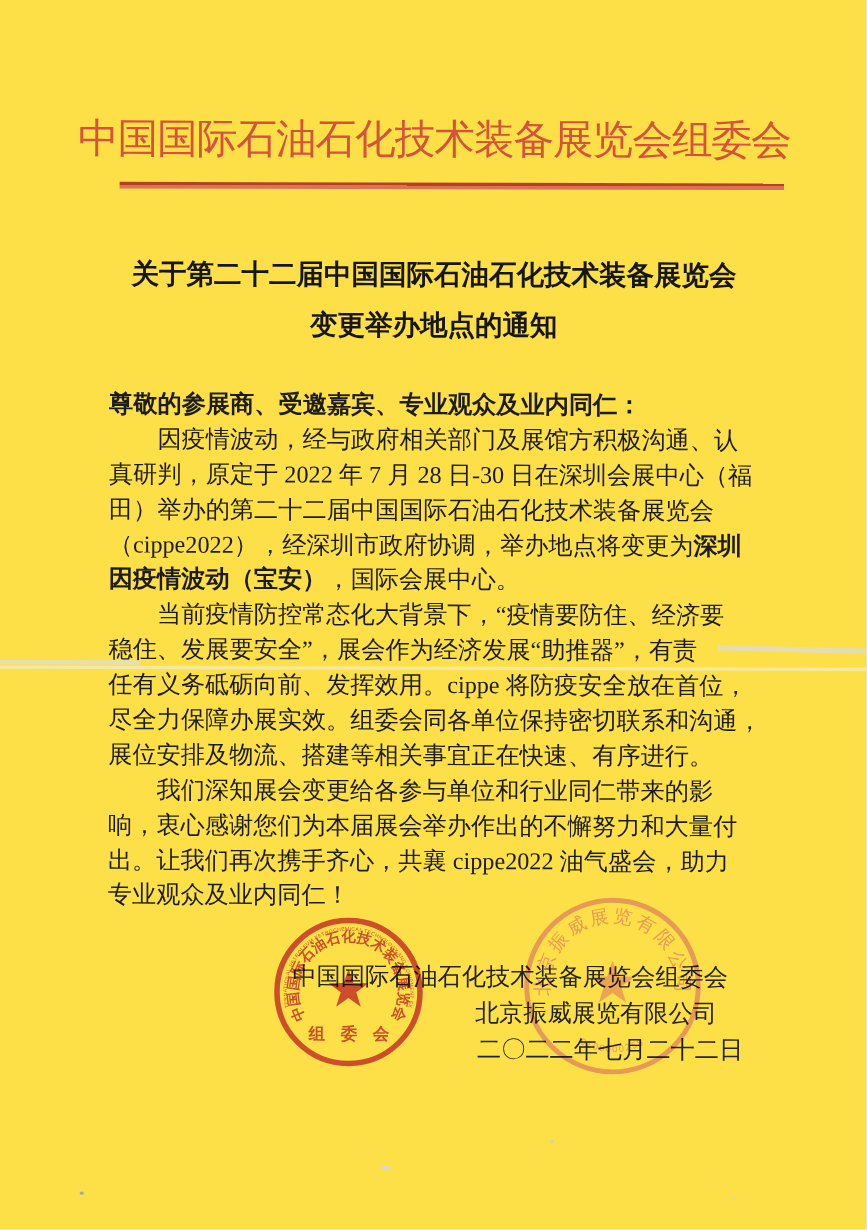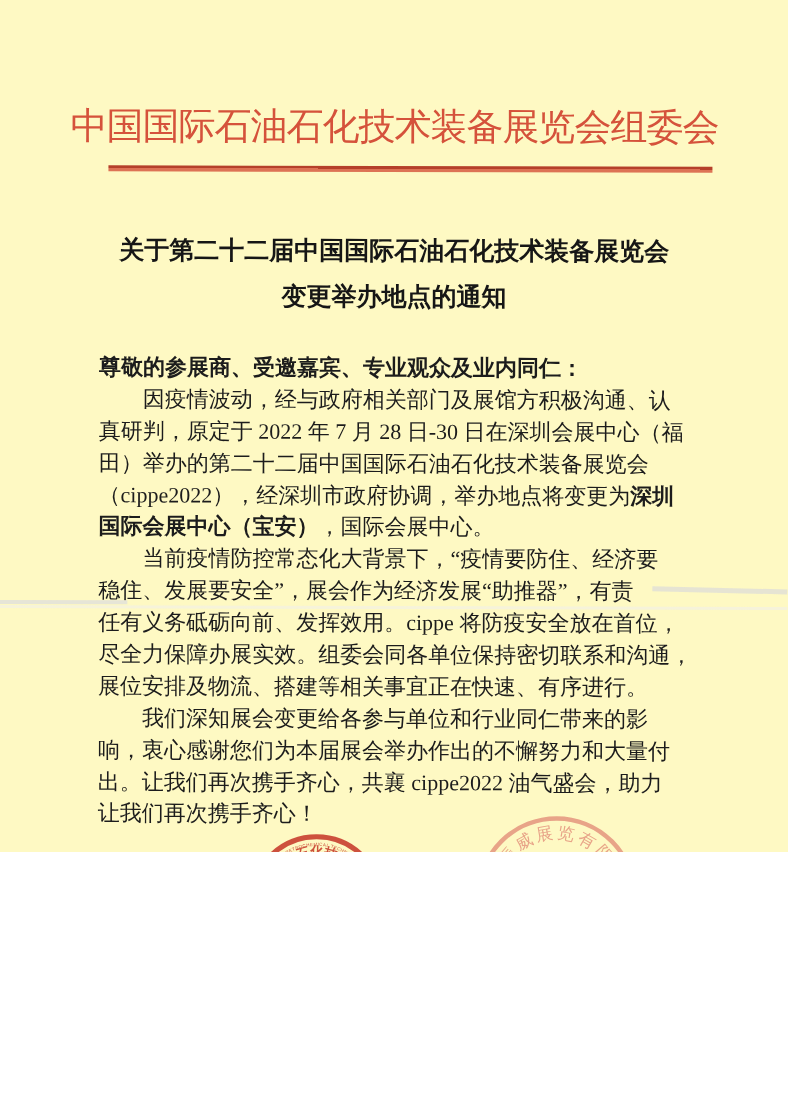--- a/index.html
+++ b/index.html
@@ -1,17 +1,17 @@
 <!DOCTYPE html>
 <html><head>
 <meta charset="utf-8">
 <style>
   html,body{margin:0;padding:0;background:#ffffff;}
   .page{
-    position:relative;width:788px;height:852px;background:#fef9c3;overflow:hidden;
+    position:relative;width:788px;height:1118px;background:#fde047;overflow:hidden;
     font-family:"Liberation Serif",serif;color:var(--text-color,#1f1f1f);
   }
   .sheet{position:absolute;inset:0;transform:rotate(0.15deg);transform-origin:50% 40%;}
   
   .letterhead{
     position:absolute;top:102px;left:0;width:100%;text-align:center;
     font-family:"Liberation Sans",sans-serif;font-weight:500;
     font-size:37px;letter-spacing:-1px;color:var(--accent-red,#d5523b);
     white-space:nowrap;
   }
@@ -69,30 +69,30 @@
       <div>变更举办地点的通知</div>
     </div>
 
     <div class="body-text">
       <div class="salutation">尊敬的参展商、受邀嘉宾、专业观众及业内同仁：</div>
 
     <div class="body-line"><span>　　因疫情波动，经与政府相关部门及展馆方积极沟通、认</span></div>
         <div class="body-line"><span>真研判，原定于 2022 年 7 月 28 日-30 日在深圳会展中心（福</span></div>
         <div class="body-line"><span>田）举办的第二十二届中国国际石油石化技术装备展览会</span></div>
         <div class="body-line"><span>（cippe2022），经深圳市政府协调，举办地点将变更为</span><span class="b">深圳</span></div>
-        <div class="body-line"><span class="b">国际会展中心（宝安）</span><span>，国际会展中心。</span></div>
+        <div class="body-line"><span class="b">因疫情波动（宝安）</span><span>，国际会展中心。</span></div>
         <div class="body-line"><span>　　当前疫情防控常态化大背景下，“疫情要防住、经济要</span></div>
         <div class="body-line"><span>稳住、发展要安全”，展会作为经济发展“助推器”，有责</span></div>
         <div class="body-line"><span>任有义务砥砺向前、发挥效用。cippe 将防疫安全放在首位，</span></div>
         <div class="body-line"><span>尽全力保障办展实效。组委会同各单位保持密切联系和沟通，</span></div>
         <div class="body-line"><span>展位安排及物流、搭建等相关事宜正在快速、有序进行。</span></div>
         <div class="body-line"><span>　　我们深知展会变更给各参与单位和行业同仁带来的影</span></div>
         <div class="body-line"><span>响，衷心感谢您们为本届展会举办作出的不懈努力和大量付</span></div>
         <div class="body-line"><span>出。让我们再次携手齐心，共襄 cippe2022 油气盛会，助力</span></div>
-        <div class="body-line"><span>让我们再次携手齐心！</span></div>
+        <div class="body-line"><span>专业观众及业内同仁！</span></div>
       </div>
 
     <div class="signature">
       <div class="sig-org1">中国国际石油石化技术装备展览会组委会</div>
       <div class="sig-org2">北京振威展览有限公司</div>
       <div class="sig-date">二〇二二年七月二十二日</div>
     </div>
 
     <svg class="stamp stamp-committee" width="150" height="150" viewBox="0 0 150 150">
       <defs>

